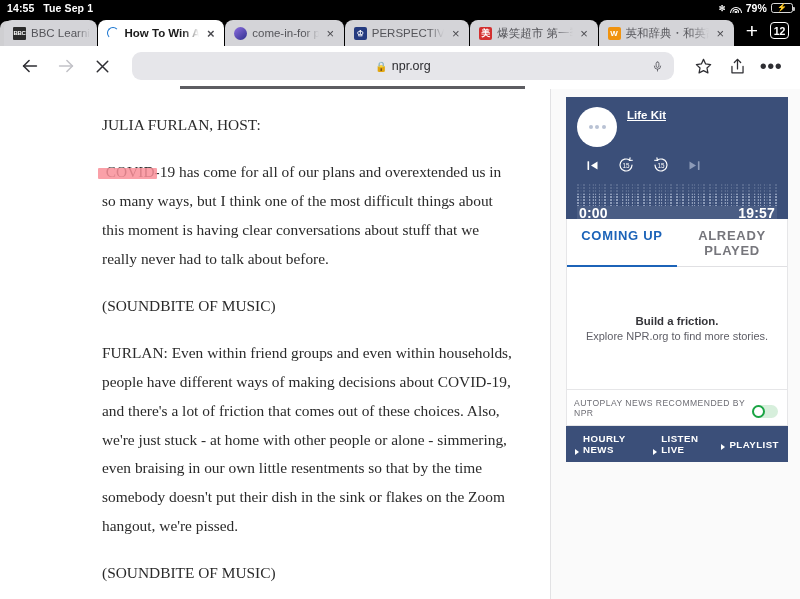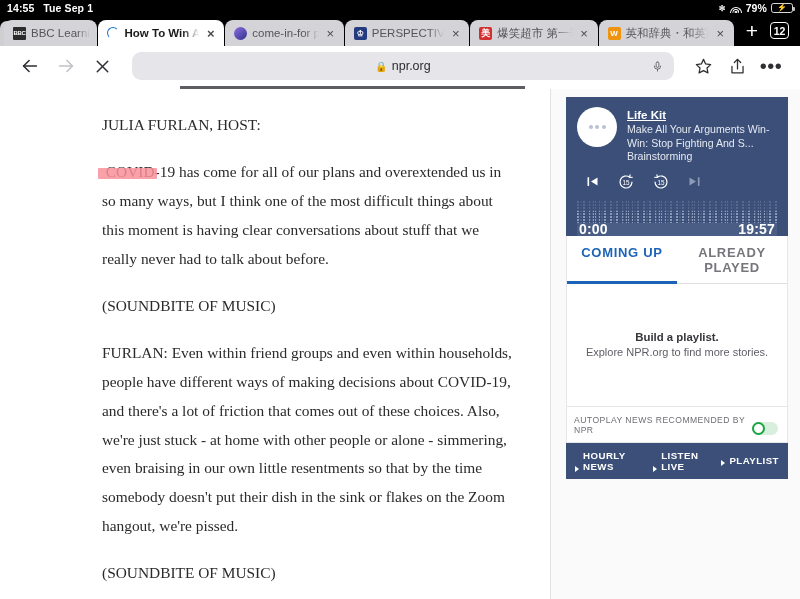--- a/index.html
+++ b/index.html
@@ -464,21 +464,20 @@
 
     <div class="player">
       <div class="player-head">
         <div class="podcast-art">
           <i></i>
             <i></i>
             <i></i>
         </div>
         <div class="player-meta">
           <div class="p-show">Life Kit</div>
-          <div class="p-title">Make All Your Arguments Win-Win: Stop Fighting And S... Brainstorming</div>
         </div>
       </div>
 
       <div class="player-controls">
         <span class="ctl">
           <svg width="15" height="15" viewBox="0 0 24 24" fill="currentColor">
               <rect x="4" y="5" width="2.6" height="14" rx=".6"></rect>
               <path d="M20 5.6v12.8L9.6 12z"></path>
             </svg>
         </span>
@@ -512,21 +511,21 @@
         <span>19:57</span>
       </div>
     </div>
 
     <div class="playlist-panel">
       <div class="pl-tabs">
         <div class="pl-tab active">COMING UP</div>
         <div class="pl-tab">ALREADY PLAYED</div>
       </div>
       <div class="pl-body">
-        <div class="pl-head">Build a playlist.</div>
+        <div class="pl-head">Build a friction.</div>
         <div class="pl-sub">Explore NPR.org to find more stories.</div>
       </div>
       <div class="autoplay-row">
         <span class="autoplay-label">AUTOPLAY NEWS RECOMMENDED BY NPR</span>
         <span class="toggle">
             <span class="knob"></span>
           </span>
       </div>
     </div>
 

